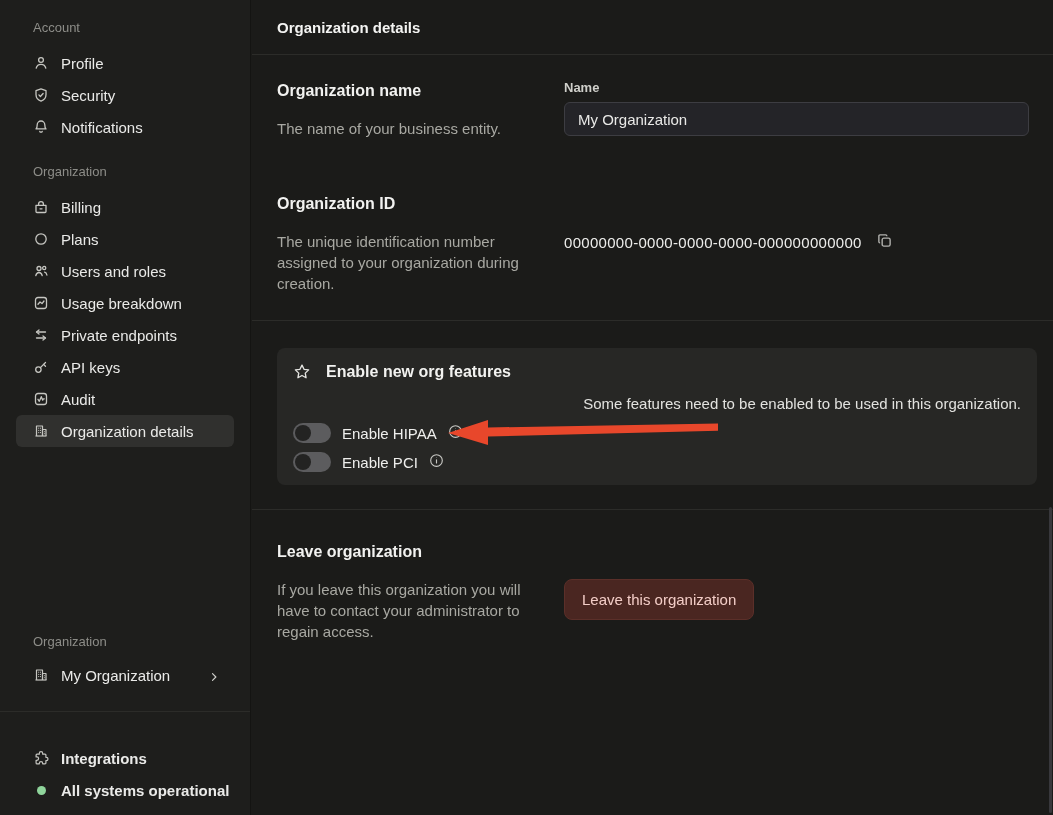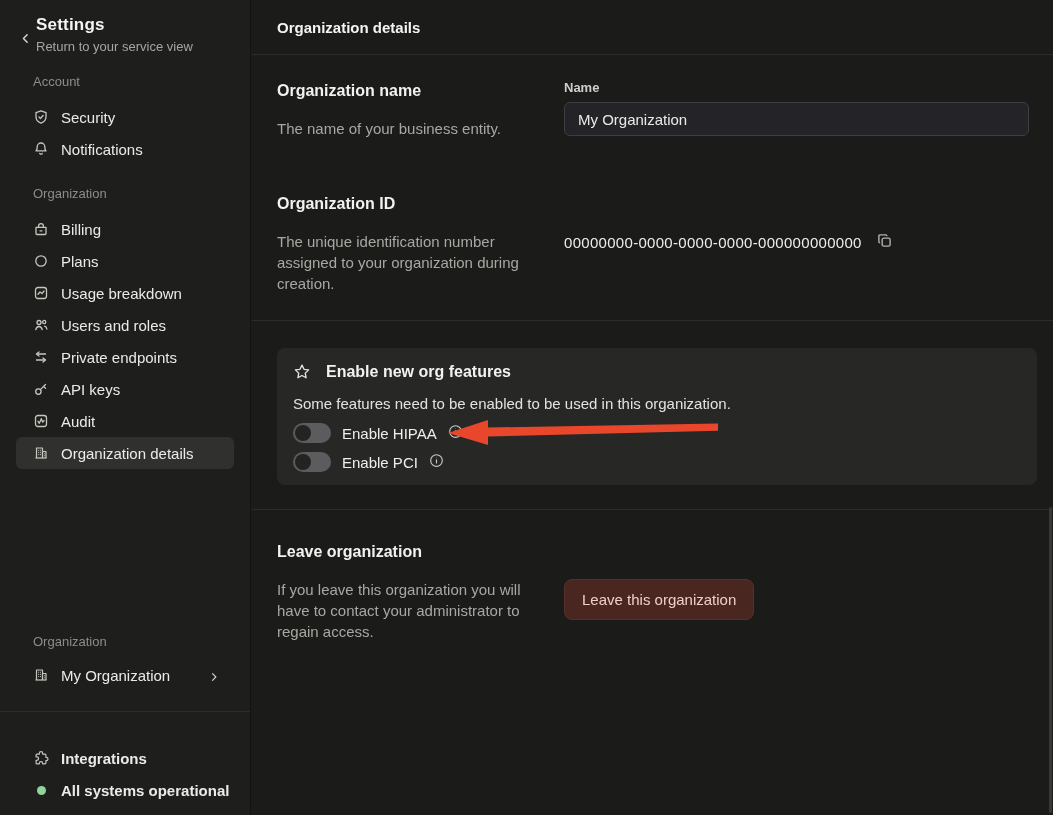--- a/index.html
+++ b/index.html
@@ -65,21 +65,21 @@
   .div-1 { margin-top:26px; }
   .div-2 { margin-top:24px; }
   .card {
     margin:27px 16px 0 25px; background:#272725; border-radius:8px;
     padding:15px 16px 13px 16px;
   }
   .card-title-row { display:flex; align-items:center; gap:15px; }
   .card-title-row .ico { width:18px; height:18px; color:#e4e4e1; display:flex; }
   .card-title-row .ico svg { width:18px; height:18px; }
   .card-title { font-size:16px; font-weight:bold; color:#f2f2f0; }
-  .card-desc { font-size:15px; color:#e2e2df; margin-top:14px; }
+  .card-desc { font-size:15px; color:#e2e2df; margin-top:14px;text-align:right; }
   .toggle-rows { margin-top:11px; display:flex; flex-direction:column; gap:9px; }
   .toggle-row { display:flex; align-items:center; gap:11px; height:20px; }
   .toggle { position:relative; width:38px; height:20px; border-radius:10px; background:#5c5c5e; flex:none; cursor:pointer; }
   .toggle .knob { position:absolute; left:2px; top:2px; width:16px; height:16px; border-radius:50%; background:#232322; }
   .toggle-label { font-size:15px; color:#eeeeec; }
   .info-btn { background:none; border:none; color:#c9c9c5; display:flex; padding:0; cursor:pointer; }
   .info-btn svg { width:15px; height:15px; }
   .danger-btn {
     margin-top:42px; height:41px; padding:0 17px; border-radius:8px;
     border:1px solid #5b2f29; font-size:15px; cursor:pointer;
@@ -88,36 +88,32 @@
   
   .anno-arrow { position:absolute; left:446px; top:416px; width:275px; height:32px; pointer-events:none; }
   .scrollbar { position:absolute; right:1px; top:507px; width:3px; height:306px; background:#38383c; border-radius:2px; }
 </style>
 </head>
 <body>
 
 <div class="app">
 
   <nav class="sidebar">
-    <div class="sb-header">
-      <button class="sb-back">
-        <span>
-          <svg viewBox="0 0 16 16" fill="none" stroke="currentColor" stroke-width="1.8" stroke-linecap="round" stroke-linejoin="round">
-              <path d="M10 3.5 L5.5 8 L10 12.5"></path>
-            </svg>
-        </span>
-      </button>
-      <div>
-        <div class="sb-title">Settings</div>
-        <div class="sb-subtitle">Return to your service view</div>
-      </div>
-    </div>
 
     <div class="section-label sb-label-1">Account</div>
     <div class="nav-list">
+      <div class="nav-item">
+        <span class="ico">
+          <svg viewBox="0 0 16 16" fill="none" stroke="currentColor" stroke-width="1.3" stroke-linecap="round">
+              <circle cx="8" cy="5" r="2.4"></circle>
+              <path d="M3.2 13.2c.6-2.6 2.4-3.9 4.8-3.9s4.2 1.3 4.8 3.9"></path>
+            </svg>
+        </span>
+        <span>Profile</span>
+      </div>
       <div class="nav-item">
         <span class="ico">
           <svg viewBox="0 0 16 16" fill="none" stroke="currentColor" stroke-width="1.3" stroke-linecap="round" stroke-linejoin="round">
               <path d="M8 1.8l5 1.8v3.9c0 3.2-2.1 5.6-5 6.7-2.9-1.1-5-3.5-5-6.7V3.6z"></path>
               <path d="M5.9 7.9l1.5 1.6 2.7-3"></path>
             </svg>
         </span>
         <span>Security</span>
       </div>
       <div class="nav-item">
@@ -143,40 +139,40 @@
         </span>
         <span>Billing</span>
       </div>
       <div class="nav-item">
         <span class="ico">
           <svg viewBox="0 0 16 16" fill="none" stroke="currentColor" stroke-width="1.3">
               <circle cx="8" cy="8" r="5.2"></circle>
             </svg>
         </span>
         <span>Plans</span>
-      </div>
-      <div class="nav-item">
-        <span class="ico">
-          <svg viewBox="0 0 16 16" fill="none" stroke="currentColor" stroke-width="1.3" stroke-linecap="round" stroke-linejoin="round">
-              <rect x="2.5" y="2.5" width="11" height="11" rx="2.5"></rect>
-              <path d="M5 9.3l2-2.3 2 1.6 2-2.6"></path>
-            </svg>
-        </span>
-        <span>Usage breakdown</span>
       </div>
       <div class="nav-item">
         <span class="ico">
           <svg viewBox="0 0 16 16" fill="none" stroke="currentColor" stroke-width="1.3" stroke-linecap="round">
               <circle cx="6" cy="5.5" r="2"></circle>
               <path d="M2.8 12.6c.5-2.1 1.7-3.1 3.2-3.1s2.7 1 3.2 3.1"></path>
               <circle cx="11.2" cy="5" r="1.6"></circle>
               <path d="M11.6 9.1c1.3.3 2 1.3 2.3 2.9"></path>
             </svg>
         </span>
         <span>Users and roles</span>
+      </div>
+      <div class="nav-item">
+        <span class="ico">
+          <svg viewBox="0 0 16 16" fill="none" stroke="currentColor" stroke-width="1.3" stroke-linecap="round" stroke-linejoin="round">
+              <rect x="2.5" y="2.5" width="11" height="11" rx="2.5"></rect>
+              <path d="M5 9.3l2-2.3 2 1.6 2-2.6"></path>
+            </svg>
+        </span>
+        <span>Usage breakdown</span>
       </div>
       <div class="nav-item">
         <span class="ico">
           <svg viewBox="0 0 16 16" fill="none" stroke="currentColor" stroke-width="1.3" stroke-linecap="round" stroke-linejoin="round">
               <path d="M12.5 5H3.8"></path>
               <path d="M6 3 3.5 5 6 7"></path>
               <path d="M3.5 11h8.7"></path>
               <path d="M10 9l2.5 2-2.5 2"></path>
             </svg>
         </span>

